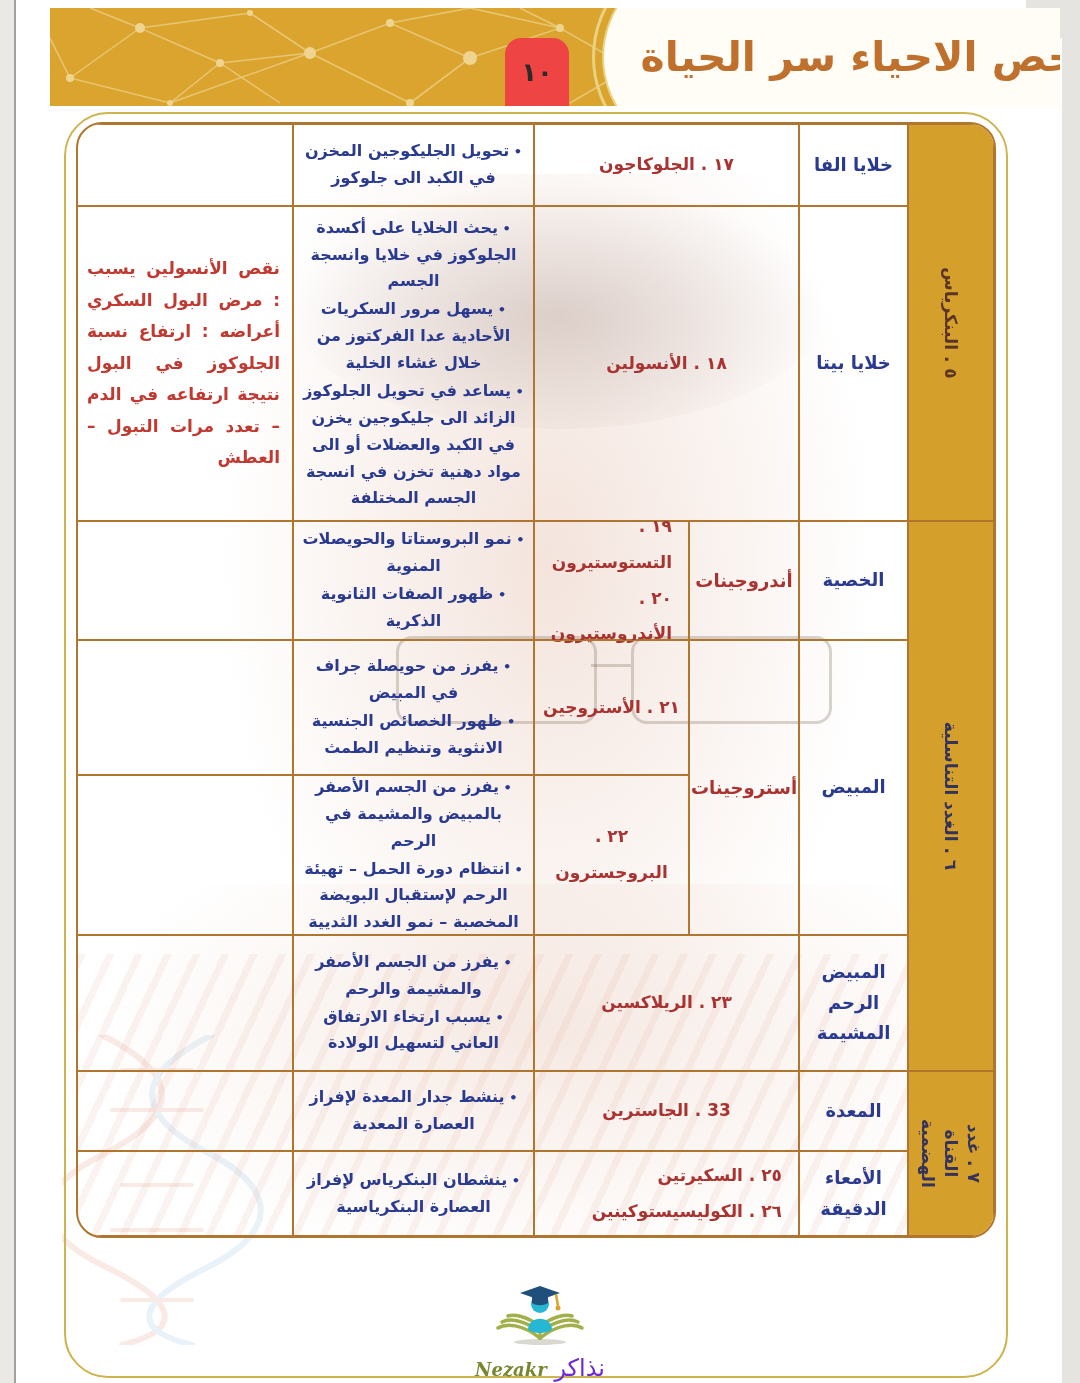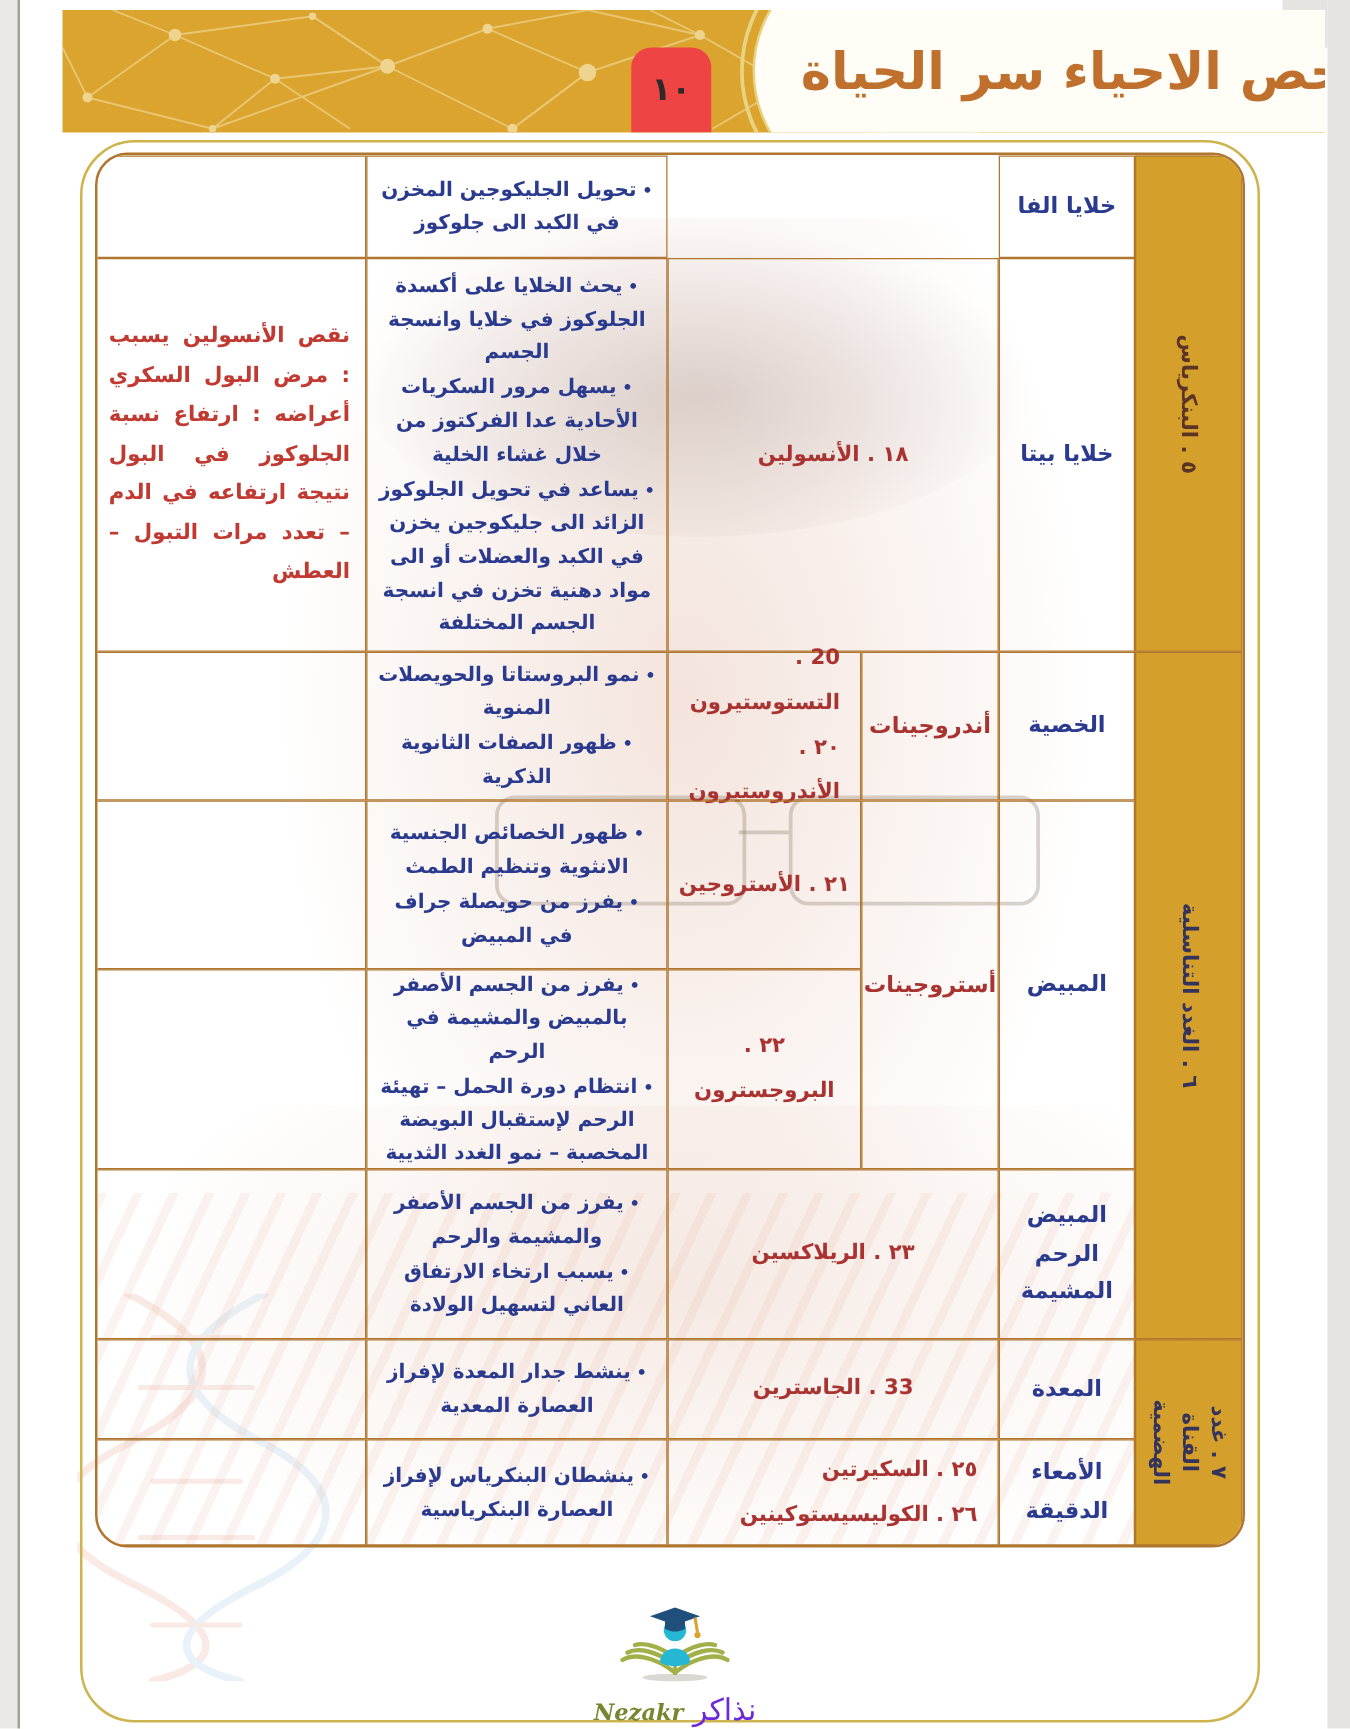--- a/index.html
+++ b/index.html
@@ -137,20 +137,21 @@
         <span class="vtext">٥ . البنكرياس</span>
       </div>
       <div class="cell cat cat6" style="grid-area:3/1/7/2">
         <span class="vtext">٦ . الغدد التناسلية</span>
       </div>
       <div class="cell cat cat7" style="grid-area:7/1/9/2">
         <span class="vtext wrap">٧ . غدد القناة الهضمية</span>
       </div>
 
       <div class="cell gland" style="grid-area:1/2/2/3">خلايا الفا</div>
+      <div class="cell horm" style="grid-area:1/3/2/5">١٧ .   الجلوكاجون</div>
       <div class="cell func" style="grid-area:1/5/2/6">
         <ul>
             <li>تحويل الجليكوجين المخزن في الكبد الى جلوكوز</li>
           </ul>
       </div>
       <div class="cell notes" style="grid-area:1/6/2/7"></div>
 
       <div class="cell gland" style="grid-area:2/2/3/3">خلايا بيتا</div>
       <div class="cell horm" style="grid-area:2/3/3/5">١٨ . الأنسولين</div>
       <div class="cell func" style="grid-area:2/5/3/6">
@@ -158,39 +159,39 @@
           <li>يحث الخلايا على أكسدة الجلوكوز في خلايا وانسجة الجسم</li>
           <li>يسهل مرور السكريات الأحادية عدا الفركتوز من خلال غشاء الخلية</li>
           <li>يساعد في تحويل الجلوكوز الزائد الى جليكوجين يخزن في الكبد والعضلات أو الى مواد دهنية تخزن في انسجة الجسم المختلفة</li>
         </ul>
       </div>
       <div class="cell notes" style="grid-area:2/6/3/7">نقص الأنسولين يسبب : مرض البول السكري أعراضه : ارتفاع نسبة الجلوكوز في البول نتيجة ارتفاعه في الدم – تعدد مرات التبول – العطش</div>
 
       <div class="cell gland" style="grid-area:3/2/4/3">الخصية</div>
       <div class="cell group" style="grid-area:3/3/4/4">أندروجينات</div>
       <div class="cell horm list" style="grid-area:3/4/4/5">
-        <div>20 .  التستوستيرون</div>
+        <div>١٩ .  التستوستيرون</div>
         <div>٢٠ .  الأندروستيرون</div>
       </div>
       <div class="cell func" style="grid-area:3/5/4/6">
         <ul>
           <li>نمو البروستاتا والحويصلات المنوية</li>
           <li>ظهور الصفات الثانوية الذكرية</li>
         </ul>
       </div>
       <div class="cell notes" style="grid-area:3/6/4/7"></div>
 
       <div class="cell gland" style="grid-area:4/2/6/3">المبيض</div>
       <div class="cell group" style="grid-area:4/3/6/4">أستروجينات</div>
 
       <div class="cell horm" style="grid-area:4/4/5/5">٢١ .  الأستروجين</div>
       <div class="cell func" style="grid-area:4/5/5/6">
         <ul>
+          <li>يفرز من حويصلة جراف في المبيض</li>
           <li>ظهور الخصائص الجنسية الانثوية وتنظيم الطمث</li>
-          <li>يفرز من حويصلة جراف في المبيض</li>
         </ul>
       </div>
       <div class="cell notes" style="grid-area:4/6/5/7"></div>
 
       <div class="cell horm" style="grid-area:5/4/6/5">٢٢ .  البروجسترون</div>
       <div class="cell func" style="grid-area:5/5/6/6">
         <ul>
           <li>يفرز من الجسم الأصفر بالمبيض والمشيمة في الرحم</li>
           <li>انتظام دورة الحمل – تهيئة الرحم لإستقبال البويضة المخصبة – نمو الغدد الثديية</li>
         </ul>

